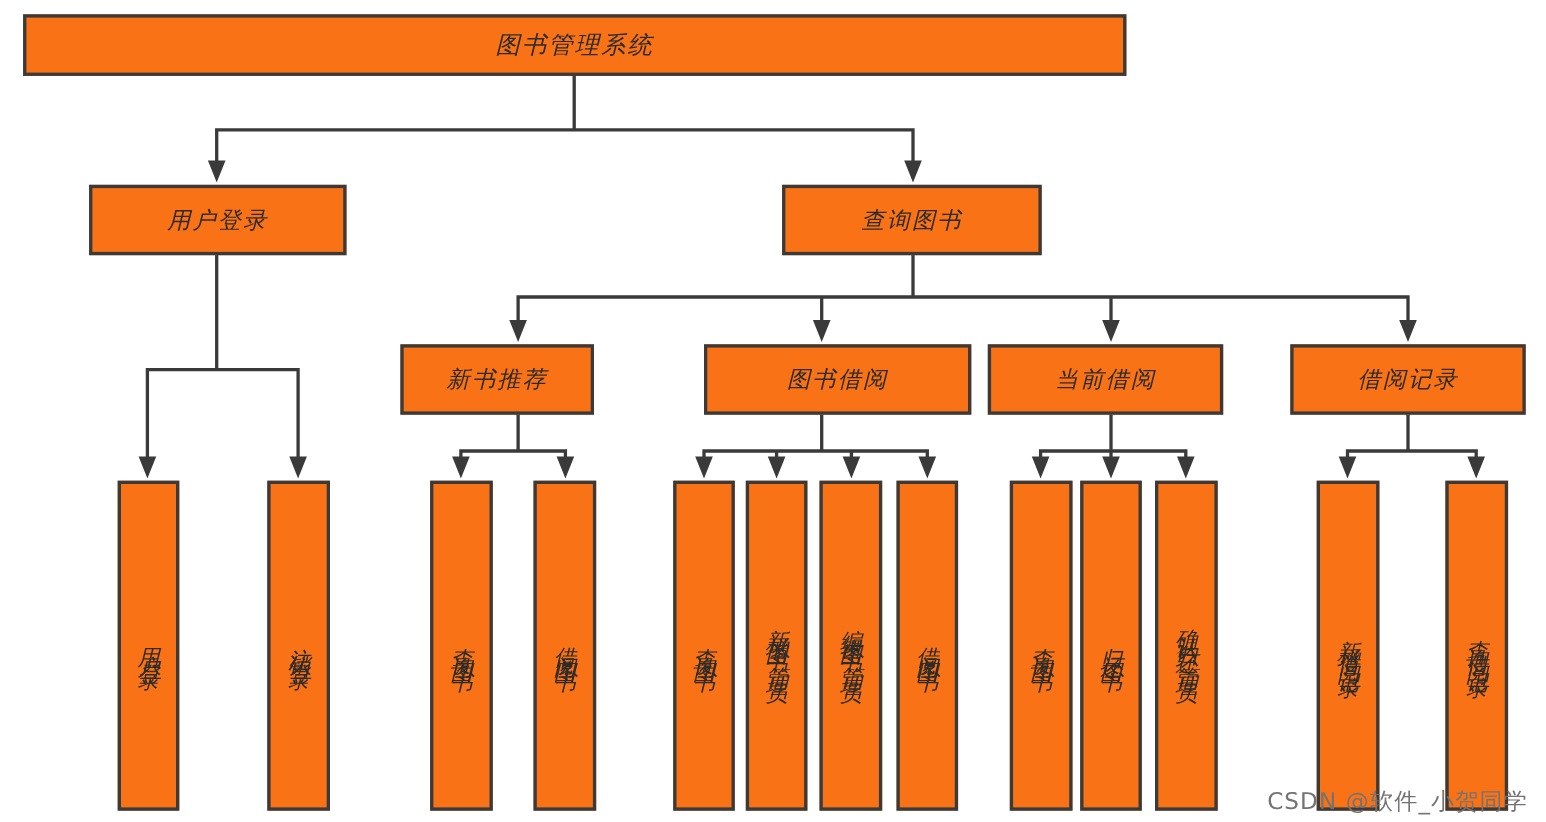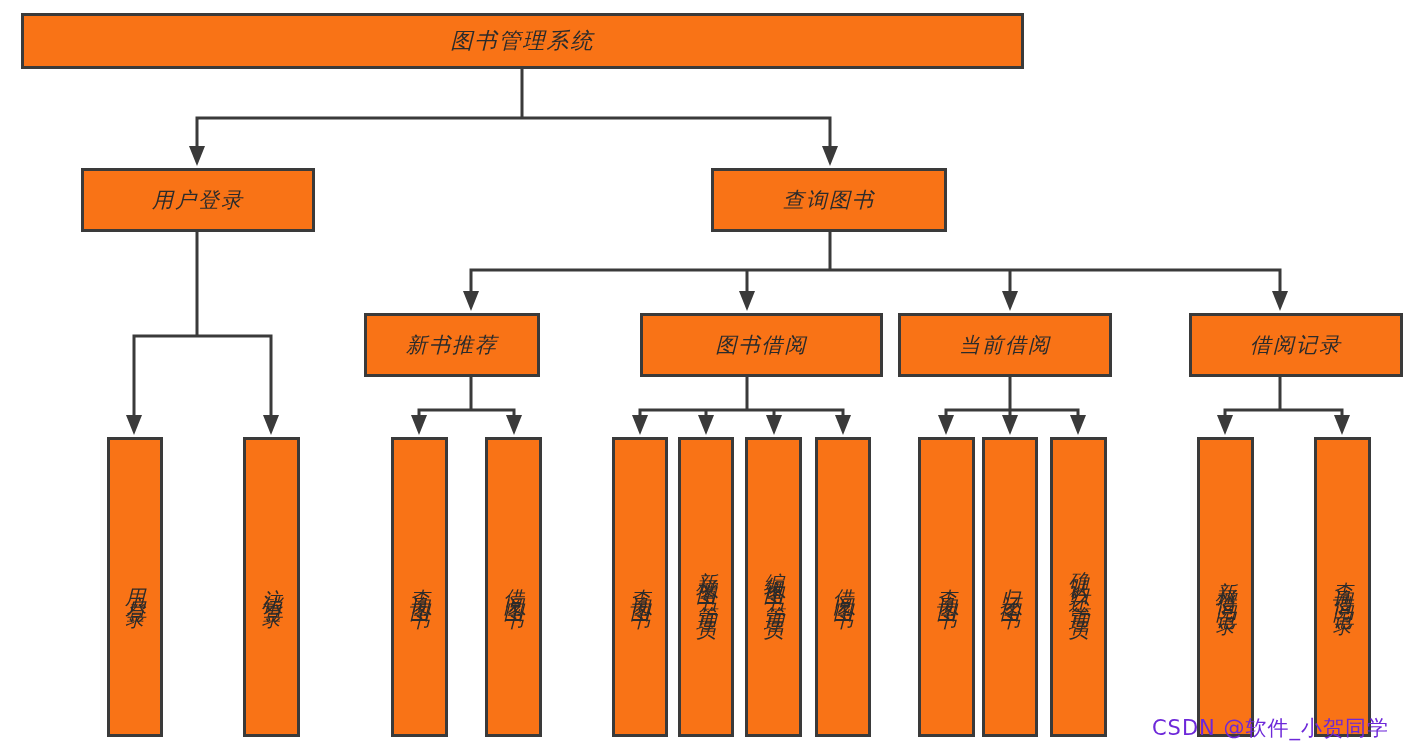--- a/index.html
+++ b/index.html
@@ -28,21 +28,21 @@
   }
   .h-node { font-size: 21px; letter-spacing: 2px; white-space: nowrap; }
   .root-node { font-size: 22px; }
   
   .n-root           { left: 21px;   top: 13px;  width: 1003px; height: 56px; }
   .n-user-login     { left: 81px;   top: 168px; width: 234px;  height: 64px; }
   .n-book-mgmt      { left: 711px;  top: 168px; width: 236px;  height: 64px; }
   .n-new-book-rec   { left: 364px;  top: 313px; width: 176px;  height: 64px; }
   .n-book-borrow    { left: 640px;  top: 313px; width: 243px;  height: 64px; }
   .n-current-borrow { left: 898px;  top: 313px; width: 214px;  height: 64px; }
-  .n-borrow-records { left: 1173px; top: 313px; width: 214px;  height: 64px; margin-left: 16px; }
+  .n-borrow-records { left: 1173px; top: 313px; width: 214px;  height: 64px; }
   
   .leaf { top: 437px; height: 300px; font-size: 20px; }
   .leaf span {
     writing-mode: vertical-rl;
     text-orientation: mixed;
     letter-spacing: 7px;
     line-height: 1.05;
   }
   .l-user-login  { left: 107px;  width: 56px; }
   .l-logout      { left: 243px;  width: 57px; }
@@ -54,21 +54,21 @@
   .l-bb-borrow   { left: 815px;  width: 56px; }
   .l-cb-query    { left: 918px;  width: 57px; }
   .l-cb-return   { left: 982px;  width: 56px; }
   .l-cb-confirm  { left: 1050px; width: 57px; }
   .l-br-add      { left: 1197px; width: 57px; }
   .l-br-query    { left: 1314px; width: 57px; }
   .watermark {
     position: absolute;
     right: 16px; top: 714px;
     font-size: 21px;
-    color: #6d28d9;
+    color: #737373;
     letter-spacing: 1px;
     z-index: 10;
     white-space: nowrap;
   }
 </style>
 </head>
 <body>
 
 <svg id="connector-svg" viewBox="0 0 1405 747" xmlns="http://www.w3.org/2000/svg">
   <g stroke="#3a3a3a" stroke-width="3" fill="none" stroke-linecap="square">

